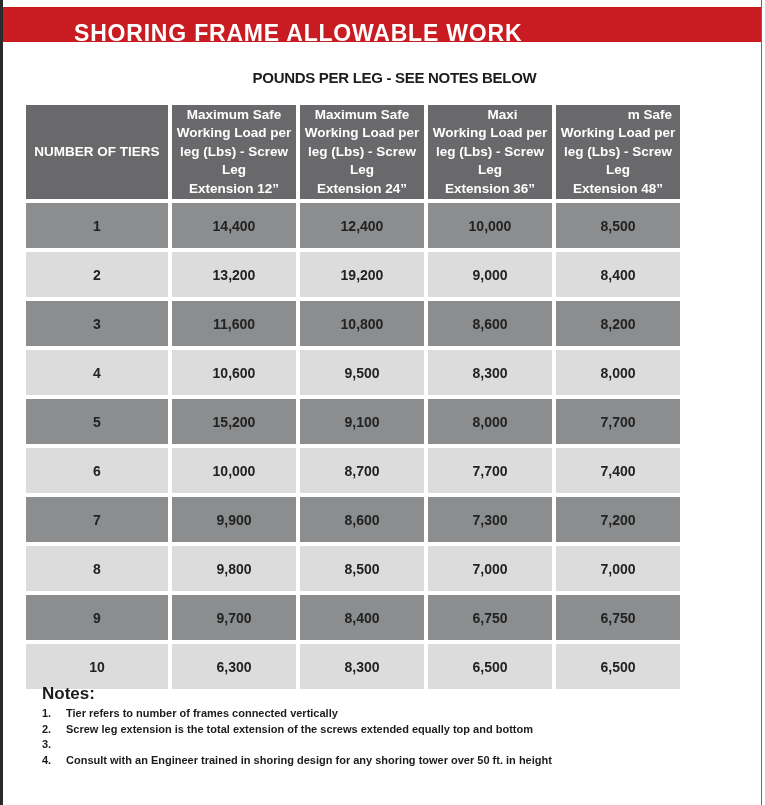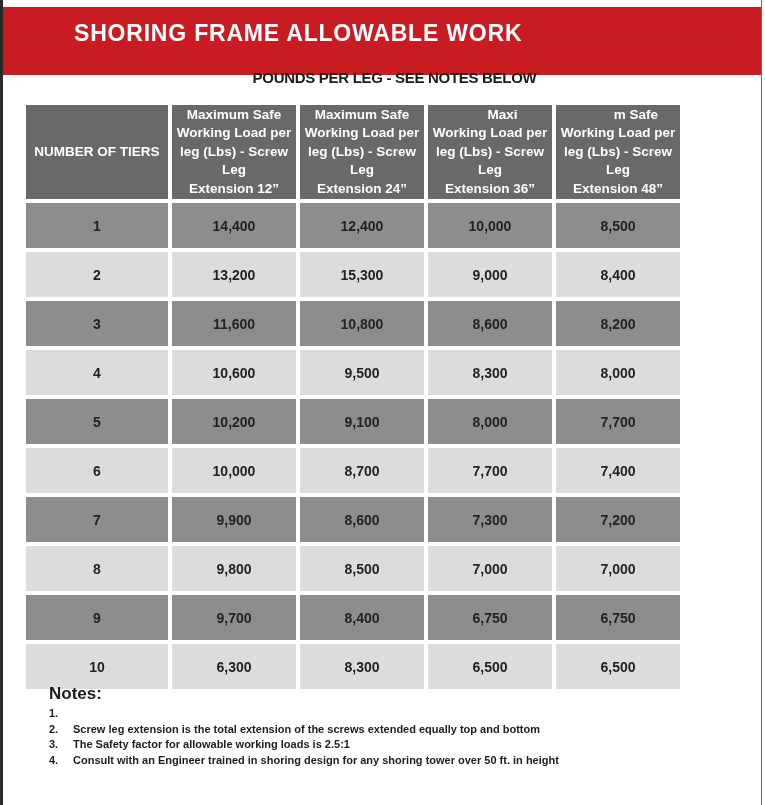--- a/index.html
+++ b/index.html
@@ -3,21 +3,21 @@
 <meta charset="utf-8">
 <style>
   html, body { margin: 0; padding: 0; }
   body {
     width: 765px; height: 805px; background: #ffffff; position: relative; overflow: hidden;
     font-family: "Liberation Sans", "DejaVu Sans", sans-serif;
   }
   .left-rule { position: absolute; left: 0; top: 0; width: 3px; height: 805px; background: #2a2a2a; }
   .right-rule { position: absolute; left: 761px; top: 0; width: 1px; height: 805px; background: #6b6b6b; }
   .banner {
-    position: absolute; left: 3px; top: 7px; width: 758px; height: 68px;
+    position: absolute; left: 3px; top: 7px; width: 758px; height: 35px;
     background: #c91c22; color: #fff;
   }
   .banner-title {
     position: absolute; left: 71px; top: 13px; font-size: 23px; font-weight: bold;
     letter-spacing: 0.8px; white-space: nowrap;
   }
   .subtitle {
     position: absolute; left: 0; width: 765px; top: 69px; text-align: center;
     font-size: 15px; font-weight: bold; color: #1c1c1c; letter-spacing: -0.3px; padding-left: 12px;
   }
@@ -29,21 +29,21 @@
   th.hdr {
     background: #69696b; color: #fff; font-weight: bold; font-size: 13.5px; line-height: 18.6px;
     height: 94px;
   }
   th.hdr.tiers { font-size: 13.5px; }
   td.cell { height: 45px; font-size: 14px; font-weight: bold; color: #222; }
   tr.dark td.cell { background: #8b8d8f; }
   tr.light td.cell { background: #dcdcdd; }
   .col0 { width: 142px; }
   .colx { width: 124px; }
-  .notes { position: absolute; left: 49px; top: 684px; color: #1c1c1c; }
+  .notes { position: absolute; left: 42px; top: 684px; color: #1c1c1c; }
   .notes-title { font-size: 17px; font-weight: bold; margin-bottom: 2px; }
   .note { font-size: 11px; font-weight: bold; line-height: 15.5px; display: flex; }
   .note-num { width: 24px; }
 </style>
 </head>
 <body>
 
 <div class="left-rule"></div>
 <div class="right-rule"></div>
 
@@ -71,59 +71,59 @@
         <div>leg (Lbs) - Screw Leg</div>
         <div>Extension 24”</div>
       </th>
       <th class="hdr colx">
         <div style="text-align:center;padding-left:25px">Maxi</div>
         <div>Working Load per</div>
         <div>leg (Lbs) - Screw Leg</div>
         <div>Extension 36”</div>
       </th>
       <th class="hdr colx">
-        <div style="text-align:right;padding-right:22px">m Safe</div>
+        <div style="text-align:right;padding-right:8px">m Safe</div>
         <div>Working Load per</div>
         <div>leg (Lbs) - Screw Leg</div>
         <div>Extension 48”</div>
       </th>
     </tr>
   </thead>
   <tbody id="tbody">
       <tr class="dark">
         <td class="cell col0">1</td>
         <td class="cell colx">14,400</td>
         <td class="cell colx">12,400</td>
         <td class="cell colx">10,000</td>
         <td class="cell colx">8,500</td>
       </tr>
       <tr class="light">
         <td class="cell col0">2</td>
         <td class="cell colx">13,200</td>
-        <td class="cell colx">15,300</td>
+        <td class="cell colx">19,200</td>
         <td class="cell colx">9,000</td>
         <td class="cell colx">8,400</td>
       </tr>
       <tr class="dark">
         <td class="cell col0">3</td>
         <td class="cell colx">11,600</td>
         <td class="cell colx">10,800</td>
         <td class="cell colx">8,600</td>
         <td class="cell colx">8,200</td>
       </tr>
       <tr class="light">
         <td class="cell col0">4</td>
         <td class="cell colx">10,600</td>
         <td class="cell colx">9,500</td>
         <td class="cell colx">8,300</td>
         <td class="cell colx">8,000</td>
       </tr>
       <tr class="dark">
         <td class="cell col0">5</td>
-        <td class="cell colx">10,200</td>
+        <td class="cell colx">15,200</td>
         <td class="cell colx">9,100</td>
         <td class="cell colx">8,000</td>
         <td class="cell colx">7,700</td>
       </tr>
       <tr class="light">
         <td class="cell col0">6</td>
         <td class="cell colx">10,000</td>
         <td class="cell colx">8,700</td>
         <td class="cell colx">7,700</td>
         <td class="cell colx">7,400</td>
@@ -156,26 +156,26 @@
         <td class="cell colx">6,500</td>
         <td class="cell colx">6,500</td>
       </tr>
     </tbody>
 </table>
 
 <div class="notes">
   <div class="notes-title">Notes:</div>
   <div class="note">
     <span class="note-num">1.</span>
+    <span>Tier refers to number of frames connected vertically</span>
   </div>
   <div class="note">
     <span class="note-num">2.</span>
     <span>Screw leg extension is the total extension of the screws extended equally top and bottom</span>
   </div>
   <div class="note">
     <span class="note-num">3.</span>
-    <span>The Safety factor for allowable working loads is 2.5:1</span>
   </div>
   <div class="note">
     <span class="note-num">4.</span>
     <span>Consult with an Engineer trained in shoring design for any shoring tower over 50 ft. in height</span>
   </div>
 </div>
 
 </body></html>

